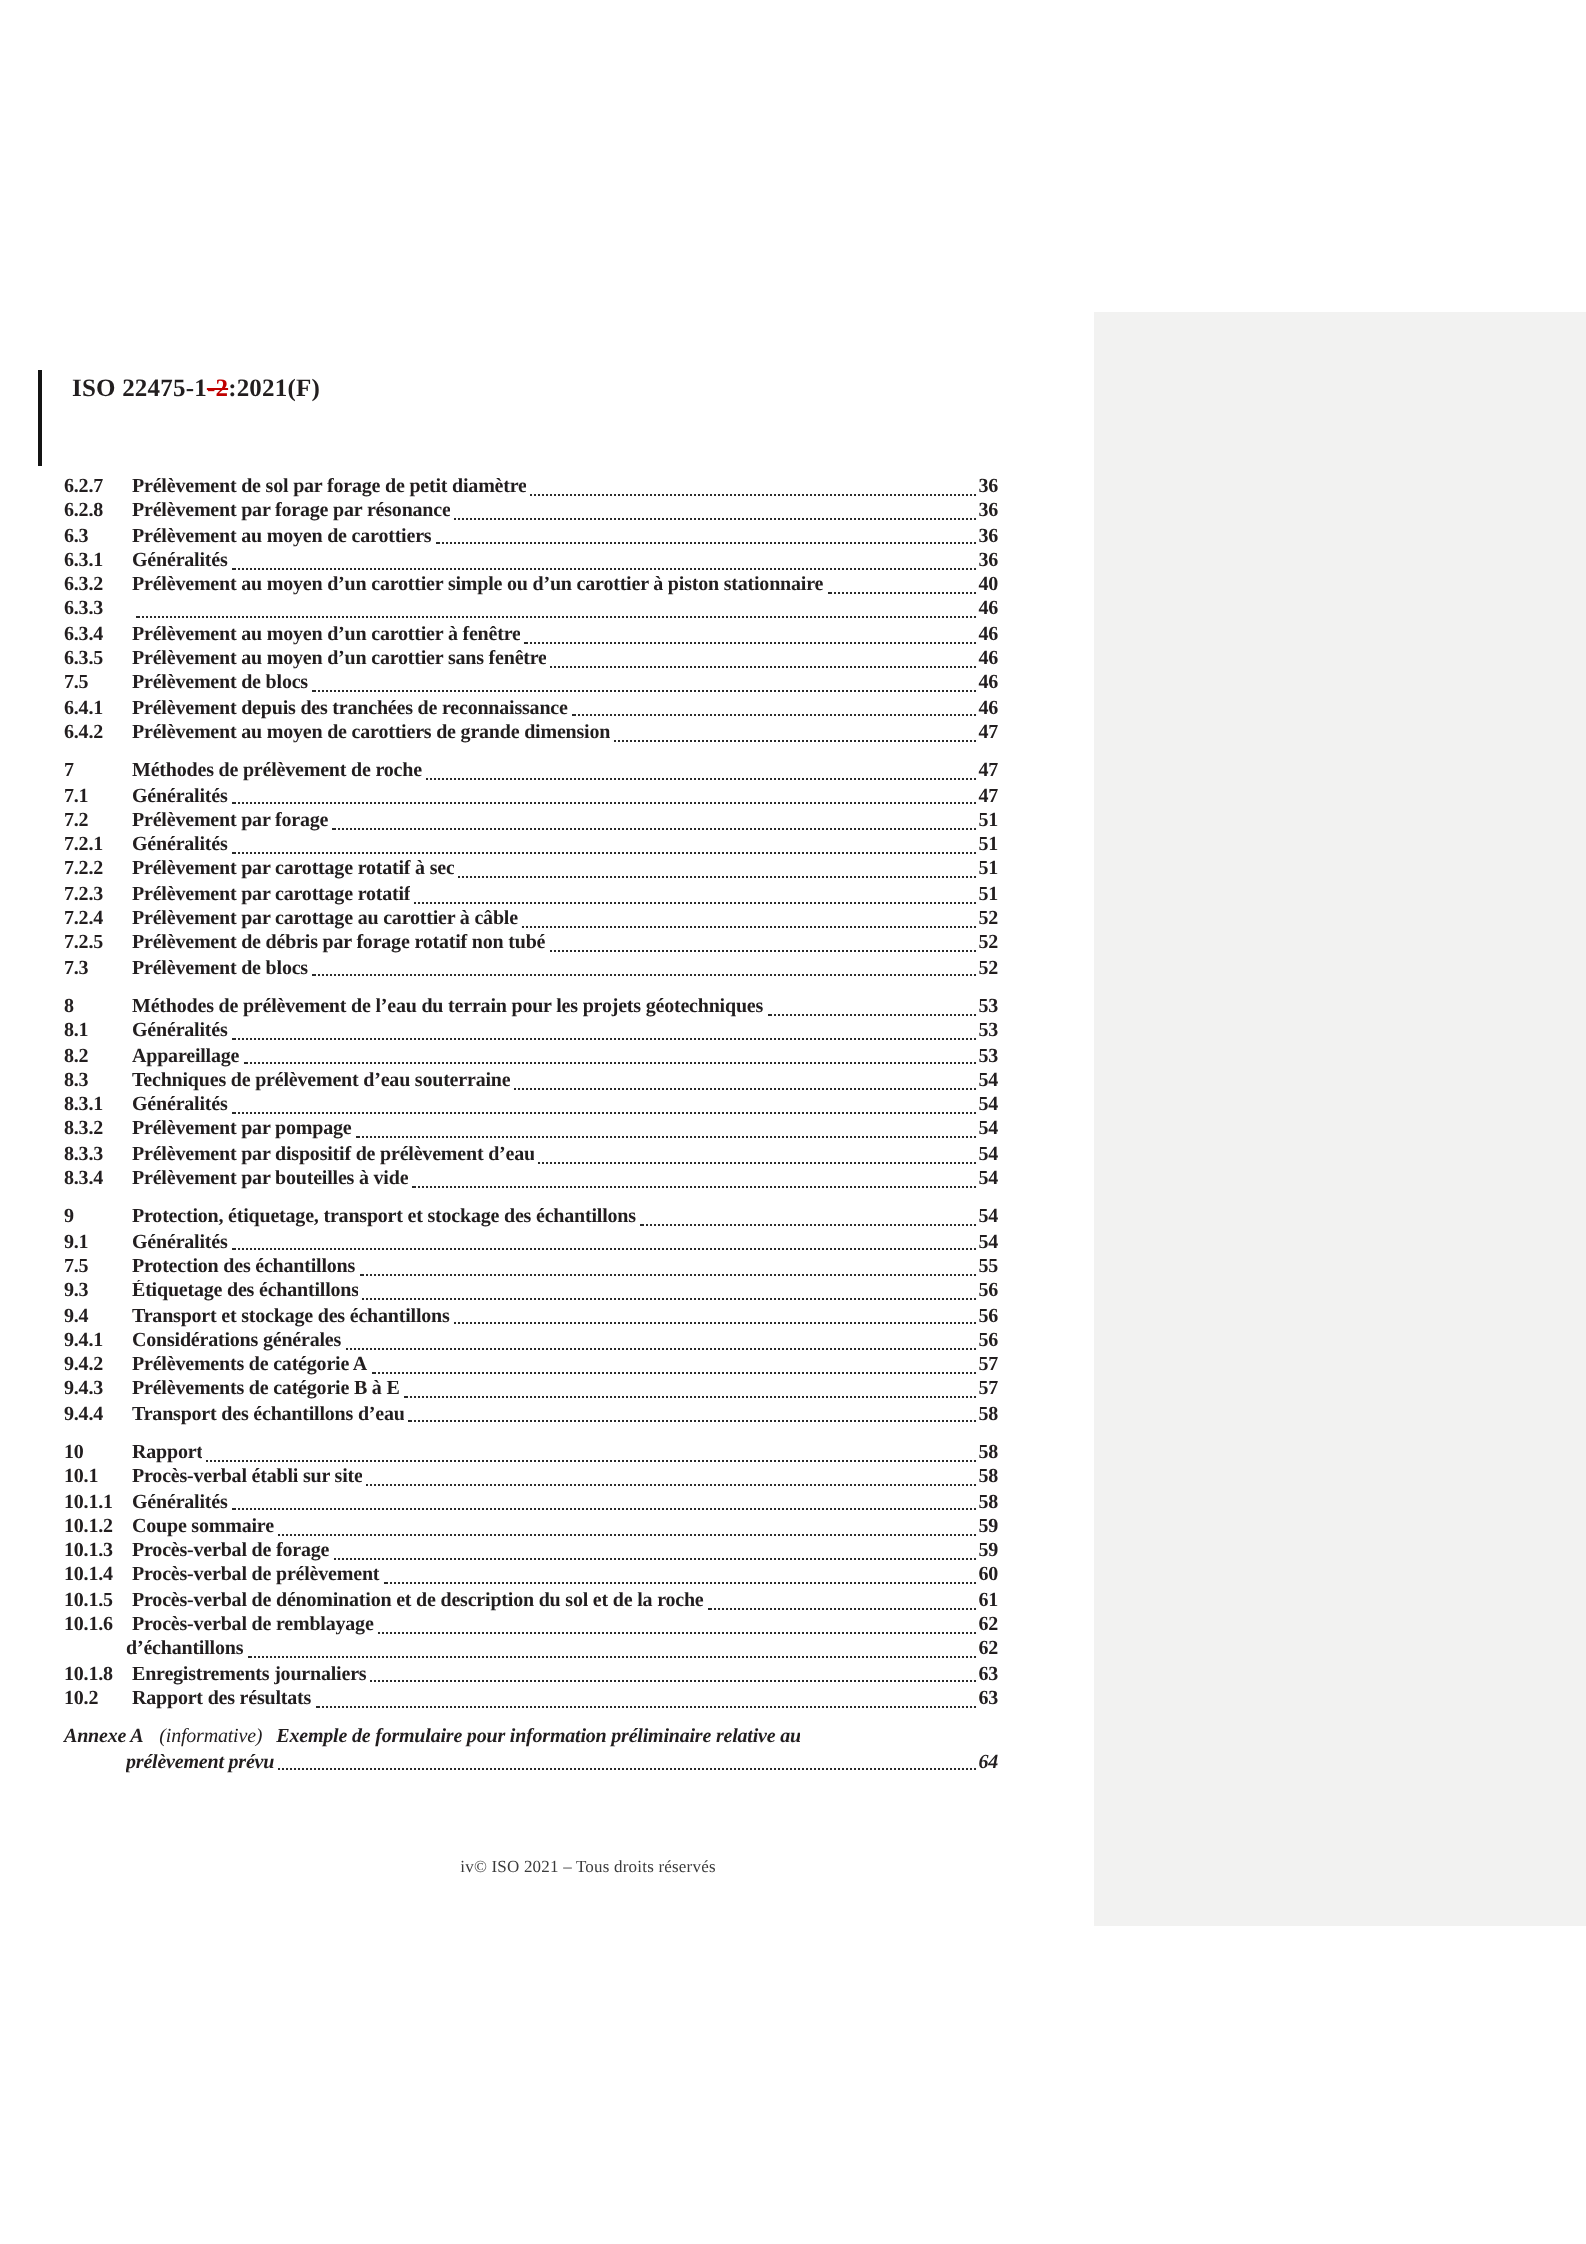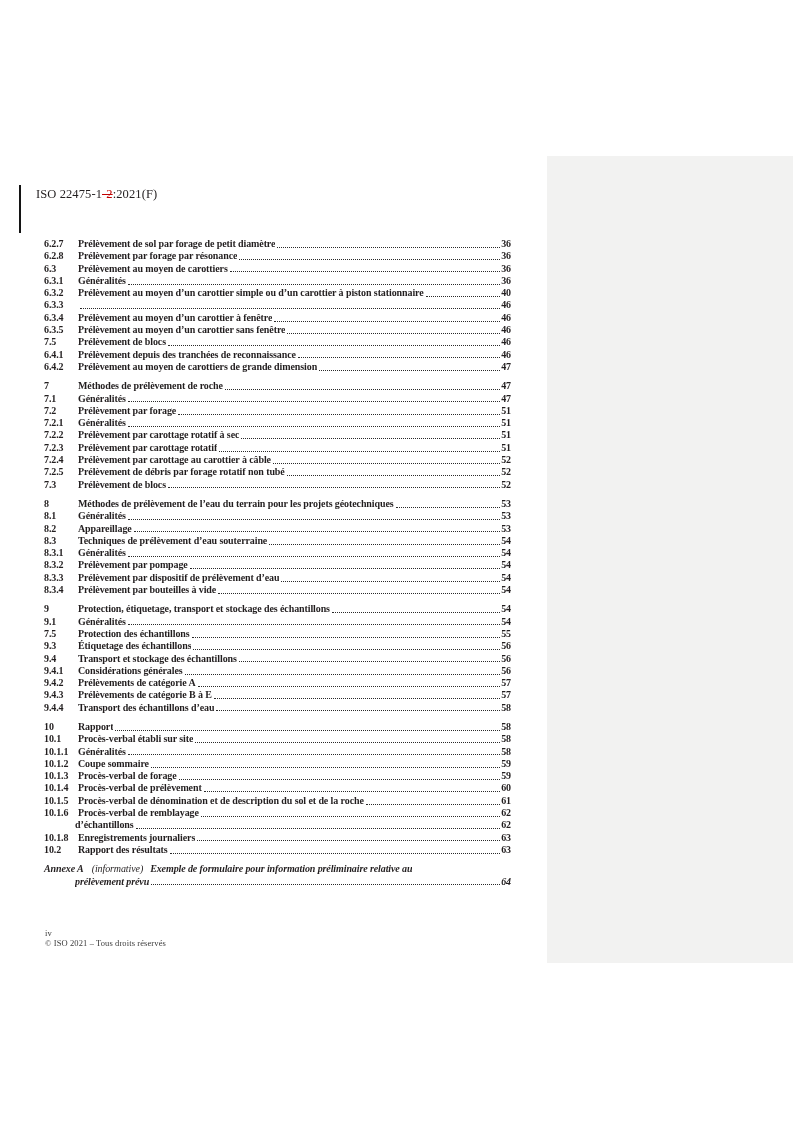--- a/index.html
+++ b/index.html
@@ -9,48 +9,48 @@
     -webkit-font-smoothing:antialiased;
   }
   .side-panel{
     position:absolute;left:547px;top:156px;width:246px;height:807px;
     background:#f2f2f1;
   }
   .revision-bar{
     position:absolute;left:19px;top:185px;width:2px;height:48px;background:#141414;
   }
   .doc-code{
-    position:absolute;left:36px;top:187px;font-size:12.5px;font-weight:normal;
+    position:absolute;left:36px;top:187px;font-size:12.5px;font-weight:bold;
     letter-spacing:0.1px;white-space:nowrap;
   }
   .doc-code .deleted{color:#c00000;text-decoration:line-through;}
   .toc{
-    position:absolute;left:44px;top:238px;width:467px;
+    position:absolute;left:32px;top:238px;width:467px;
     font-size:10px;font-weight:bold;letter-spacing:-0.1px;
   }
   .toc-group{margin-bottom:7px;}
   .toc-group:last-child{margin-bottom:0;font-style:italic;}
   .toc-row{
     display:flex;align-items:baseline;line-height:12.3px;height:12.3px;
     white-space:nowrap;
   }
   .toc-num{flex:0 0 34px;}
   .toc-indent{flex:0 0 31px;}
   .toc-title{flex:0 1 auto;overflow:hidden;}
   .toc-dots{
     flex:1 1 4px;min-width:4px;height:0;
     border-bottom:1.5px dotted #2a2a2a;
     align-self:flex-end;margin:0 1px 2.5px 2px;
   }
   .toc-page{flex:0 0 auto;}
   .annex-note{font-weight:normal;margin:0 7px 0 8px;}
   .footer{
-    position:absolute;left:45px;top:928px;width:468px;
+    position:absolute;left:60px;top:928px;width:468px;
     display:flex;justify-content:center;align-items:baseline;
-    font-size:8.5px;color:#3a3a3a;letter-spacing:0.1px;flex-direction:column;
+    font-size:8.5px;color:#3a3a3a;letter-spacing:0.1px;
   }
 </style>
 </head>
 <body>
 
 <div class="side-panel"></div>
 <div class="revision-bar"></div>
 
 <div class="doc-code"><span>ISO 22475-1</span><span class="deleted">-2</span><span>:2021(F)</span></div>
 

